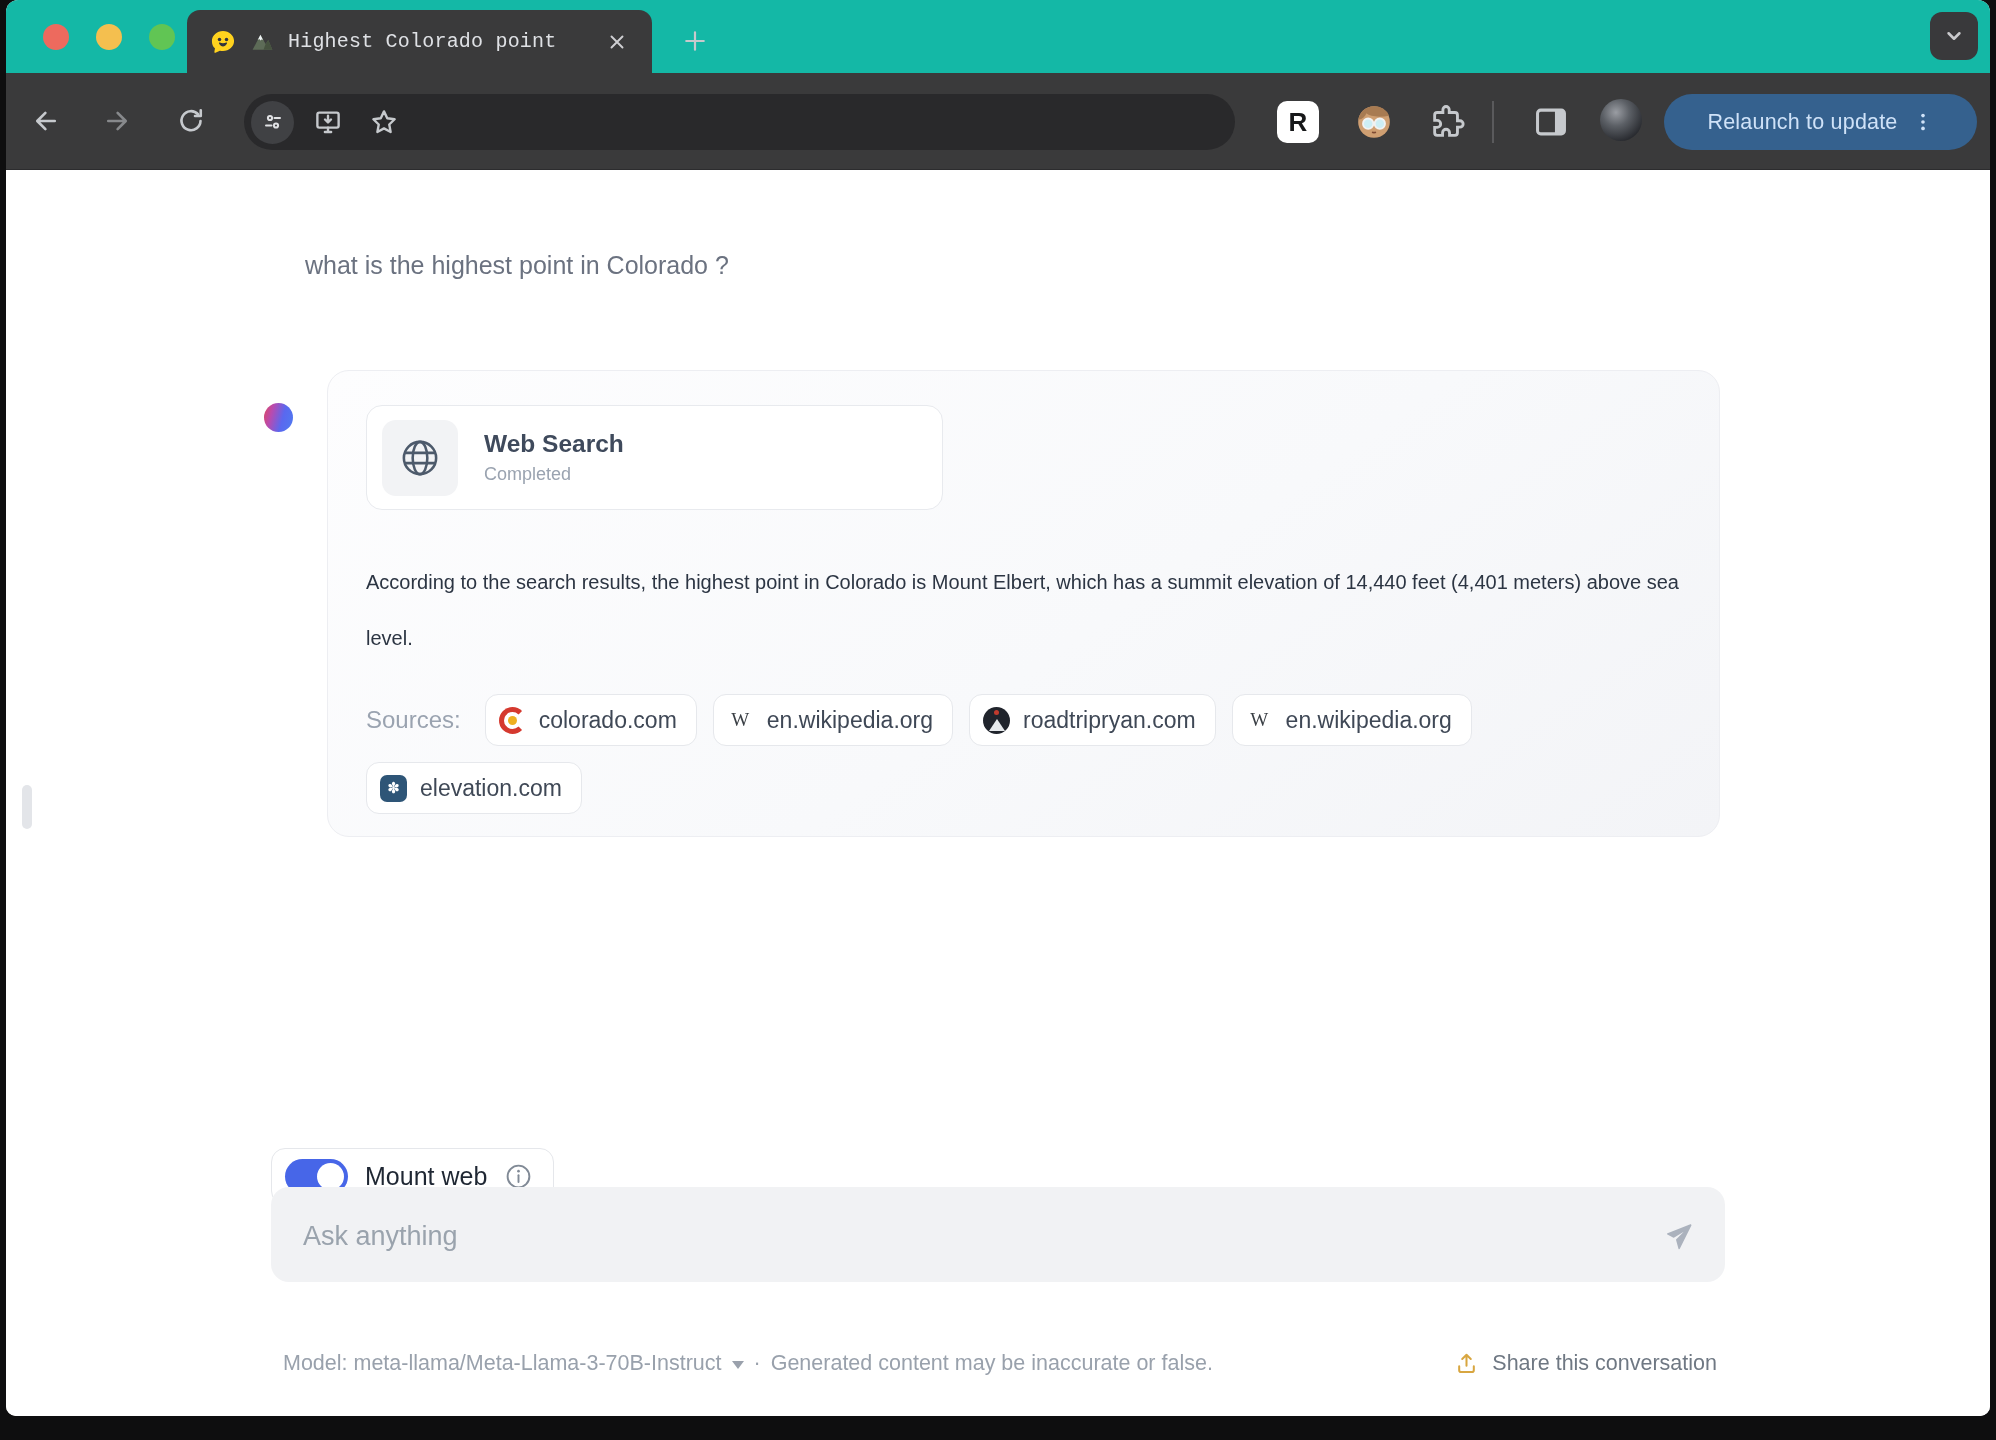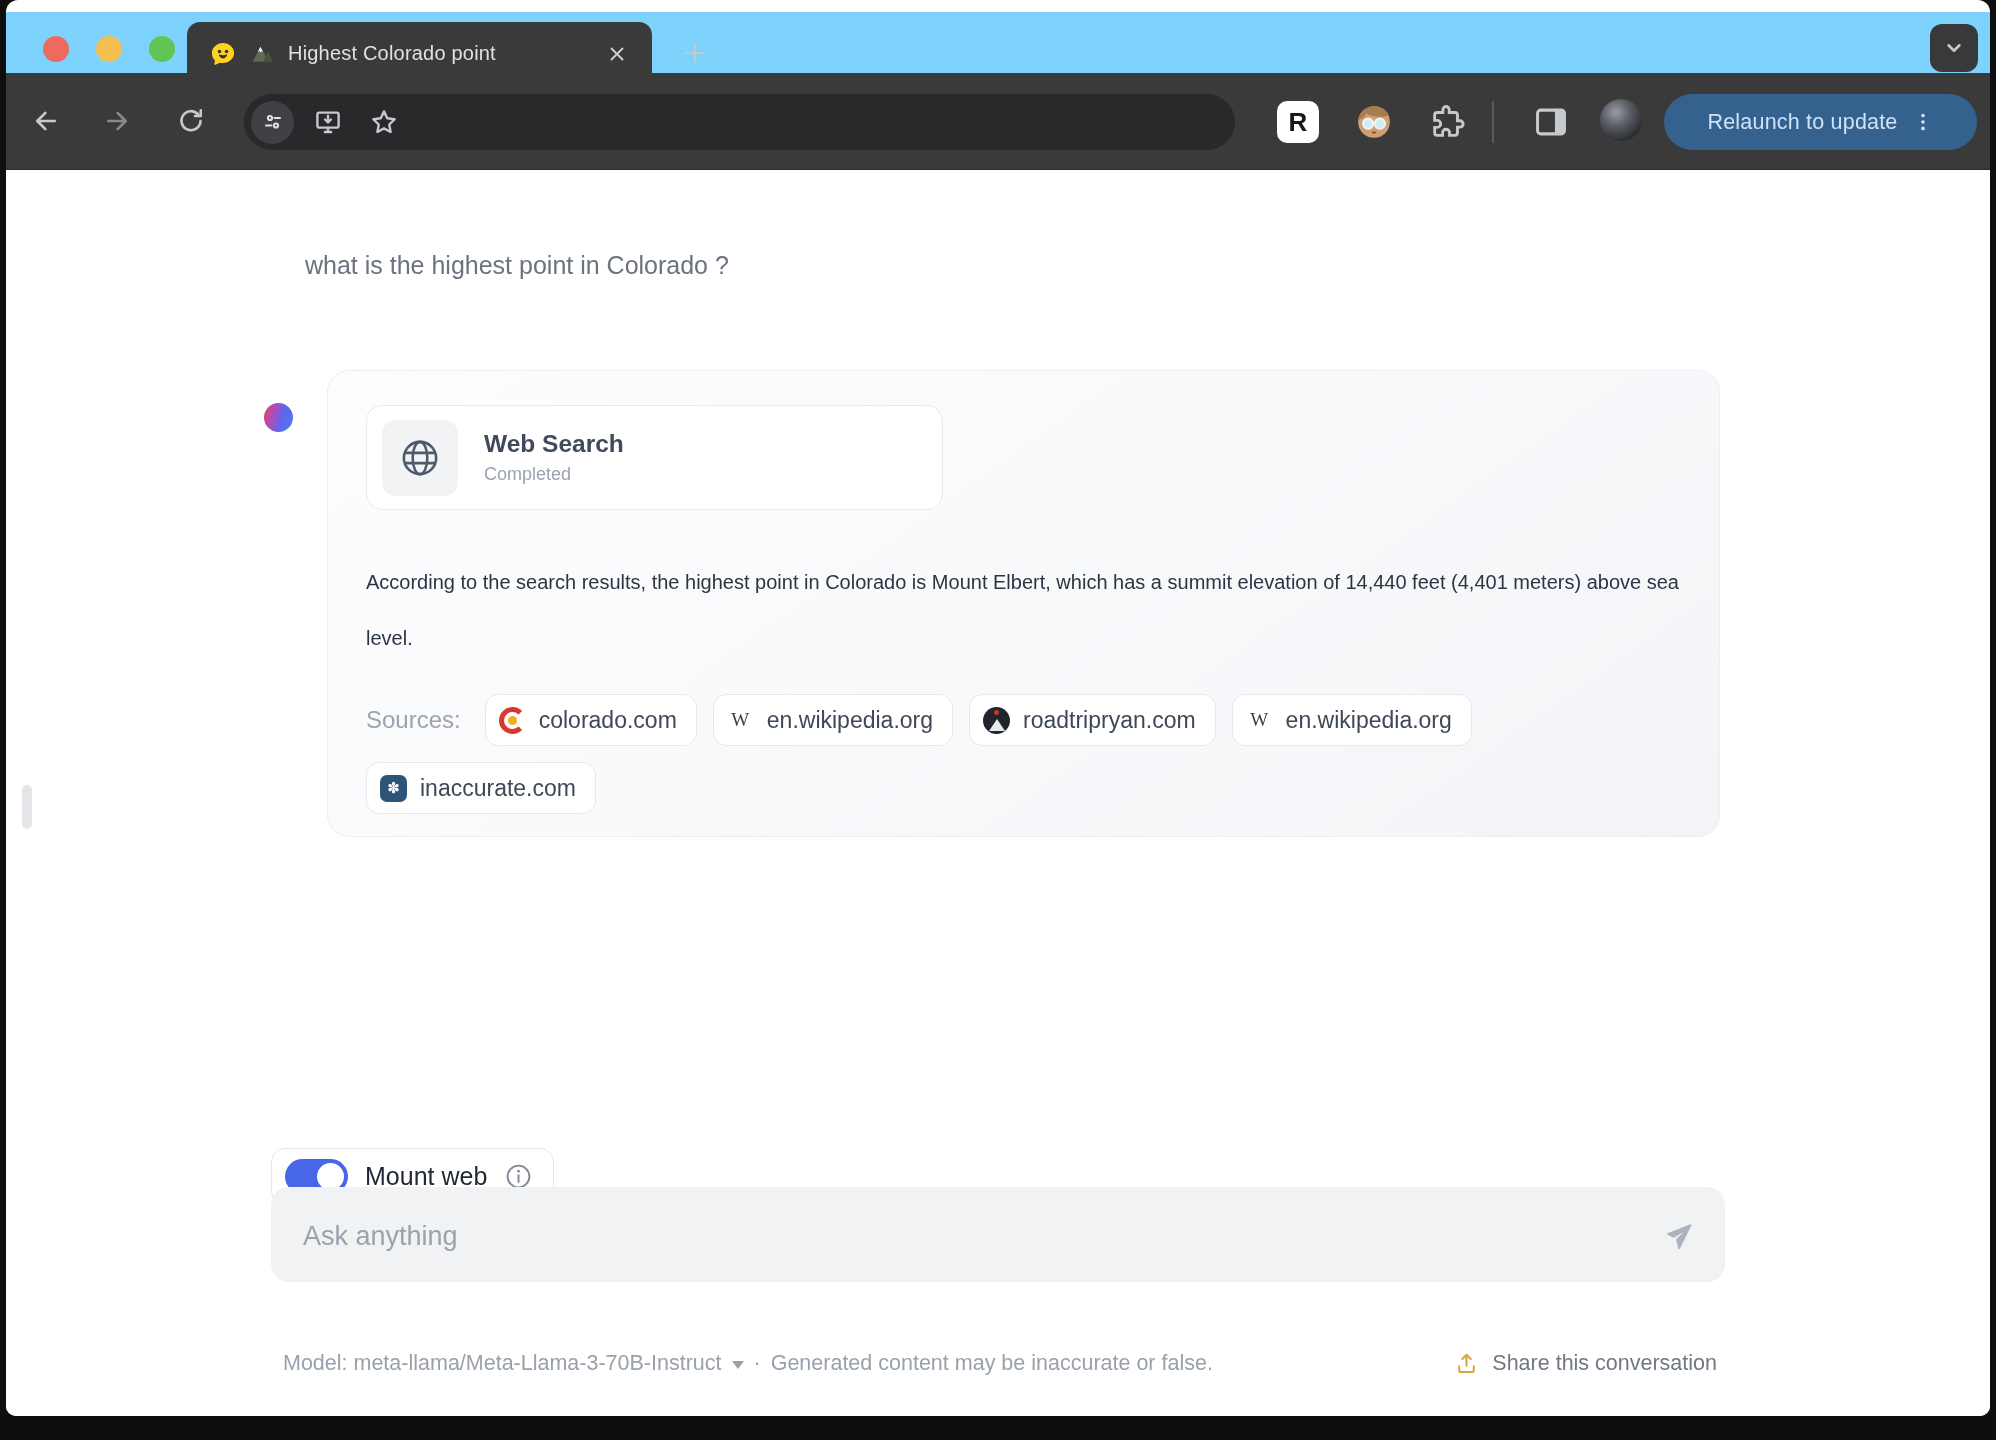--- a/index.html
+++ b/index.html
@@ -3,21 +3,21 @@
 <meta charset="utf-8">
 <style>
   * { margin:0; padding:0; box-sizing:border-box; }
   html,body { width:1996px; height:1440px; background:#0e0e0f; overflow:hidden;
     font-family:"Liberation Sans", sans-serif; }
 
   .window { position:absolute; left:6px; top:0; width:1984px; height:1416px;
     border-radius:12px 12px 10px 10px; overflow:hidden; background:#fff; }
 
   
-  .tabstrip { position:absolute; left:0; top:12px; width:100%; height:73px; background:#7dd3fc; }
+  .tabstrip { position:absolute; left:0; top:0; width:100%; height:73px; background:#14b8a6;font-family:Liberation Mono, monospace; }
   .traffic { position:absolute; top:24px; display:flex; gap:27px; left:37px; }
   .traffic span { width:26px; height:26px; border-radius:50%; display:block; }
   .tl-close { background:#ed6a5e; }
   .tl-min   { background:#f4bf4f; }
   .tl-zoom  { background:#61c554; }
 
   .tab { position:absolute; left:181px; top:10px; width:465px; height:63px;
     background:#3a3a3b; border-radius:13px 13px 0 0; display:flex; align-items:center;
     padding:0 18px 0 22px; gap:13px; }
   .tab-title { color:#dfe1e5; font-size:20px; white-space:nowrap; overflow:hidden;
@@ -291,21 +291,21 @@
     <span class="chip-label">roadtripryan.com</span>
   </span>
 
   <span class="chip">
     <span class="fav fav-wikipedia">W</span>
     <span class="chip-label">en.wikipedia.org</span>
   </span>
 
   <span class="chip">
     <span class="fav fav-britannica">✽</span>
-    <span class="chip-label">inaccurate.com</span>
+    <span class="chip-label">elevation.com</span>
   </span>
 </div>
 
     </div>
 
     <div class="side-handle"></div>
 
     <div class="toggle-pill">
       <span class="switch"></span>
       <span class="toggle-label">Mount web</span>

